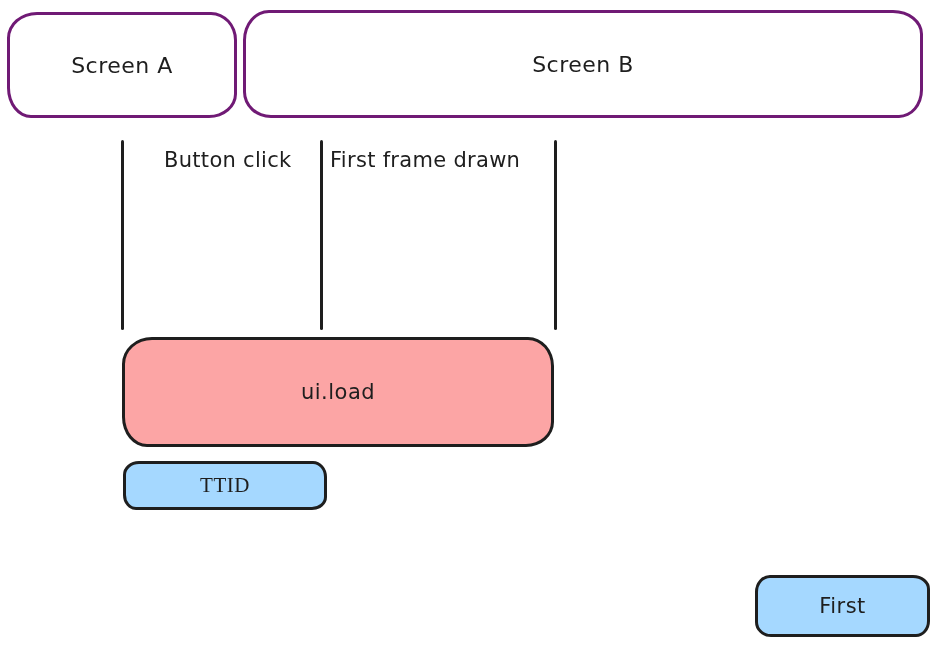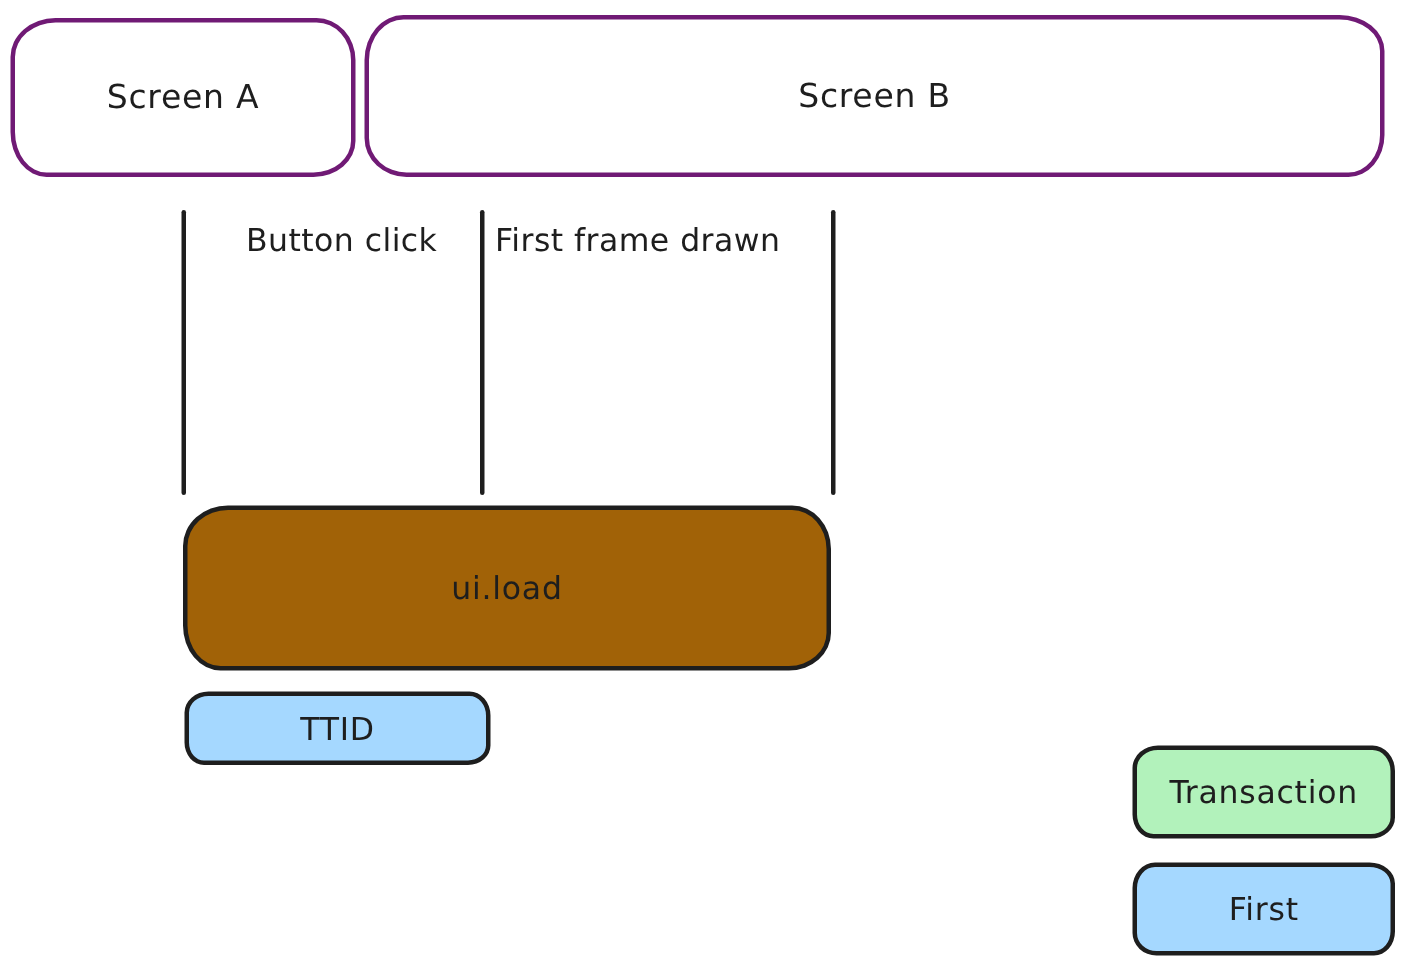--- a/index.html
+++ b/index.html
@@ -117,27 +117,24 @@
     <span>Screen B</span>
   </div>
 
   <div class="event-line line-1"></div>
   <div class="event-line line-2"></div>
   <div class="event-line line-3"></div>
 
   <div class="event-label label-1">Button click</div>
   <div class="event-label label-2">First frame drawn</div>
 
-  <div class="bar bar-uiload" style="background-color: #a16207;">
+  <div class="bar bar-uiload" style="background-color: #fca5a5;">
     <span>ui.load</span>
   </div>
-  <div class="bar bar-ttid" style="background-color: rgb(165, 216, 255);">
+  <div class="bar bar-ttid" style="background-color: rgb(165, 216, 255); font-family: Liberation Serif, serif;">
     <span>TTID</span>
   </div>
 
-  <div class="legend-box legend-transaction" style="background-color: rgb(178, 242, 187);">
-    <span>Transaction</span>
-  </div>
   <div class="legend-box legend-span" style="background-color: rgb(165, 216, 255);">
     <span>First</span>
   </div>
 
 </div>
 
 </body></html>

